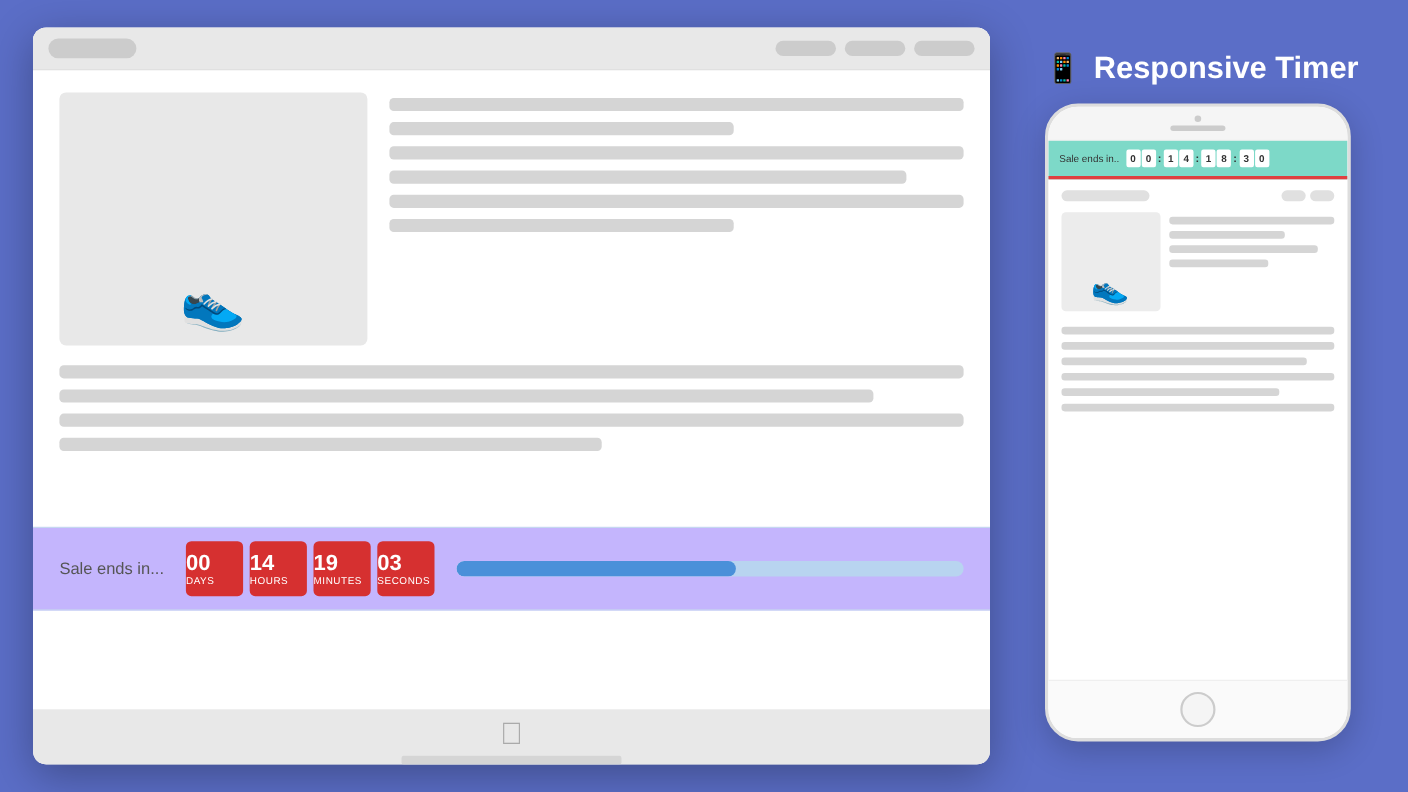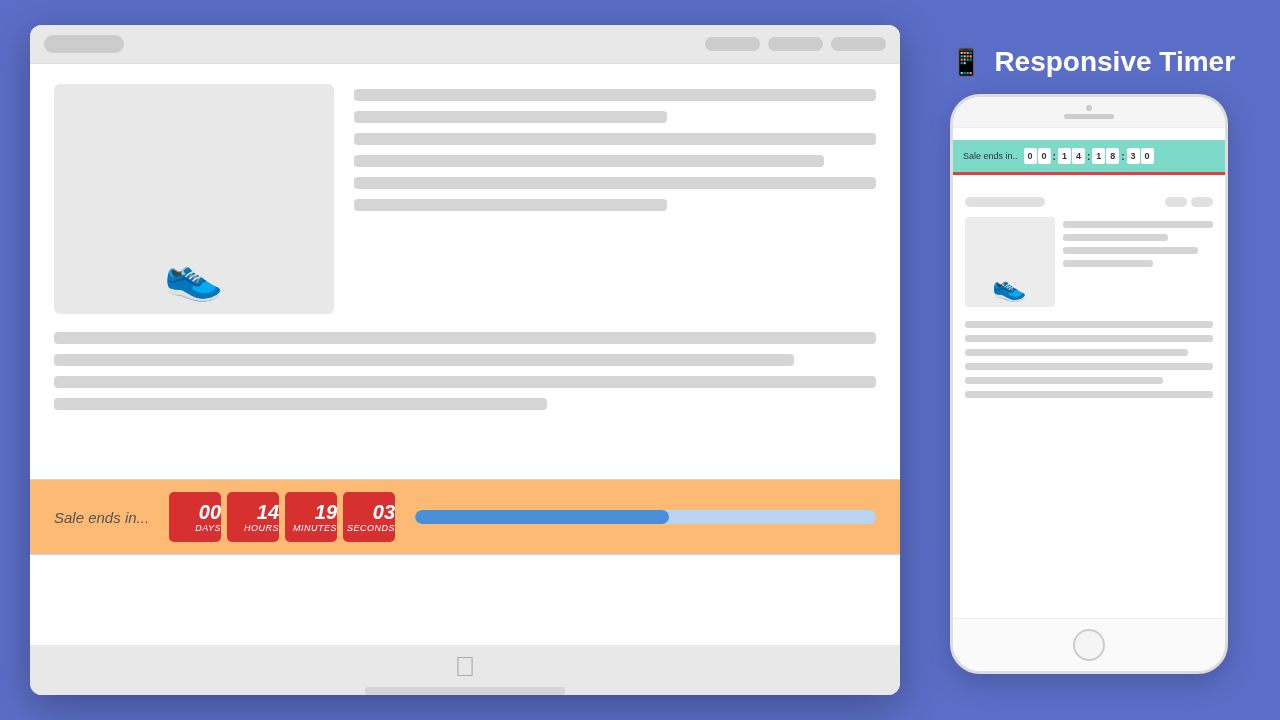--- a/index.html
+++ b/index.html
@@ -118,48 +118,47 @@
       gap: 10px;
       margin-bottom: 8px;
     }
 
     
     .timer-bar {
       position: absolute;
       bottom: 140px;
       left: 0;
       right: 0;
-      background: #fdba74;
+      background: #c4b5fd;
       border-top: 1px solid #c5d8ef;
       border-bottom: 1px solid #c5d8ef;
       padding: 12px 24px;
       display: flex;
       align-items: center;
       gap: 20px;
       z-index: 10;
-      font-style: italic;
     }
     .sale-label {
       color: #555;
       font-size: 15px;
       font-weight: 400;
       white-space: nowrap;
     }
     .timer-boxes {
       display: flex;
       gap: 6px;
     }
     .timer-box {
       background: #d63030;
       border-radius: 5px;
       width: 52px;
       height: 50px;
       display: flex;
       flex-direction: column;
-      align-items: flex-end;
+      align-items: flex-start;
       justify-content: center;
       color: #fff;
     }
     .timer-number {
       font-size: 20px;
       font-weight: 700;
       line-height: 1.1;
     }
     .timer-unit {
       font-size: 9px;
@@ -243,21 +242,20 @@
       width: 278px;
       height: 580px;
       background: #fff;
       border-radius: 30px;
       border: 3px solid #ddd;
       box-shadow: 0 8px 30px rgba(0,0,0,0.2);
       display: flex;
       flex-direction: column;
       overflow: hidden;
       position: relative;
-      gap: 12px;
     }
     .phone-top-bar {
       background: #f5f5f5;
       padding: 8px 16px;
       display: flex;
       flex-direction: column;
       align-items: center;
       gap: 3px;
       border-bottom: 1px solid #eee;
     }

